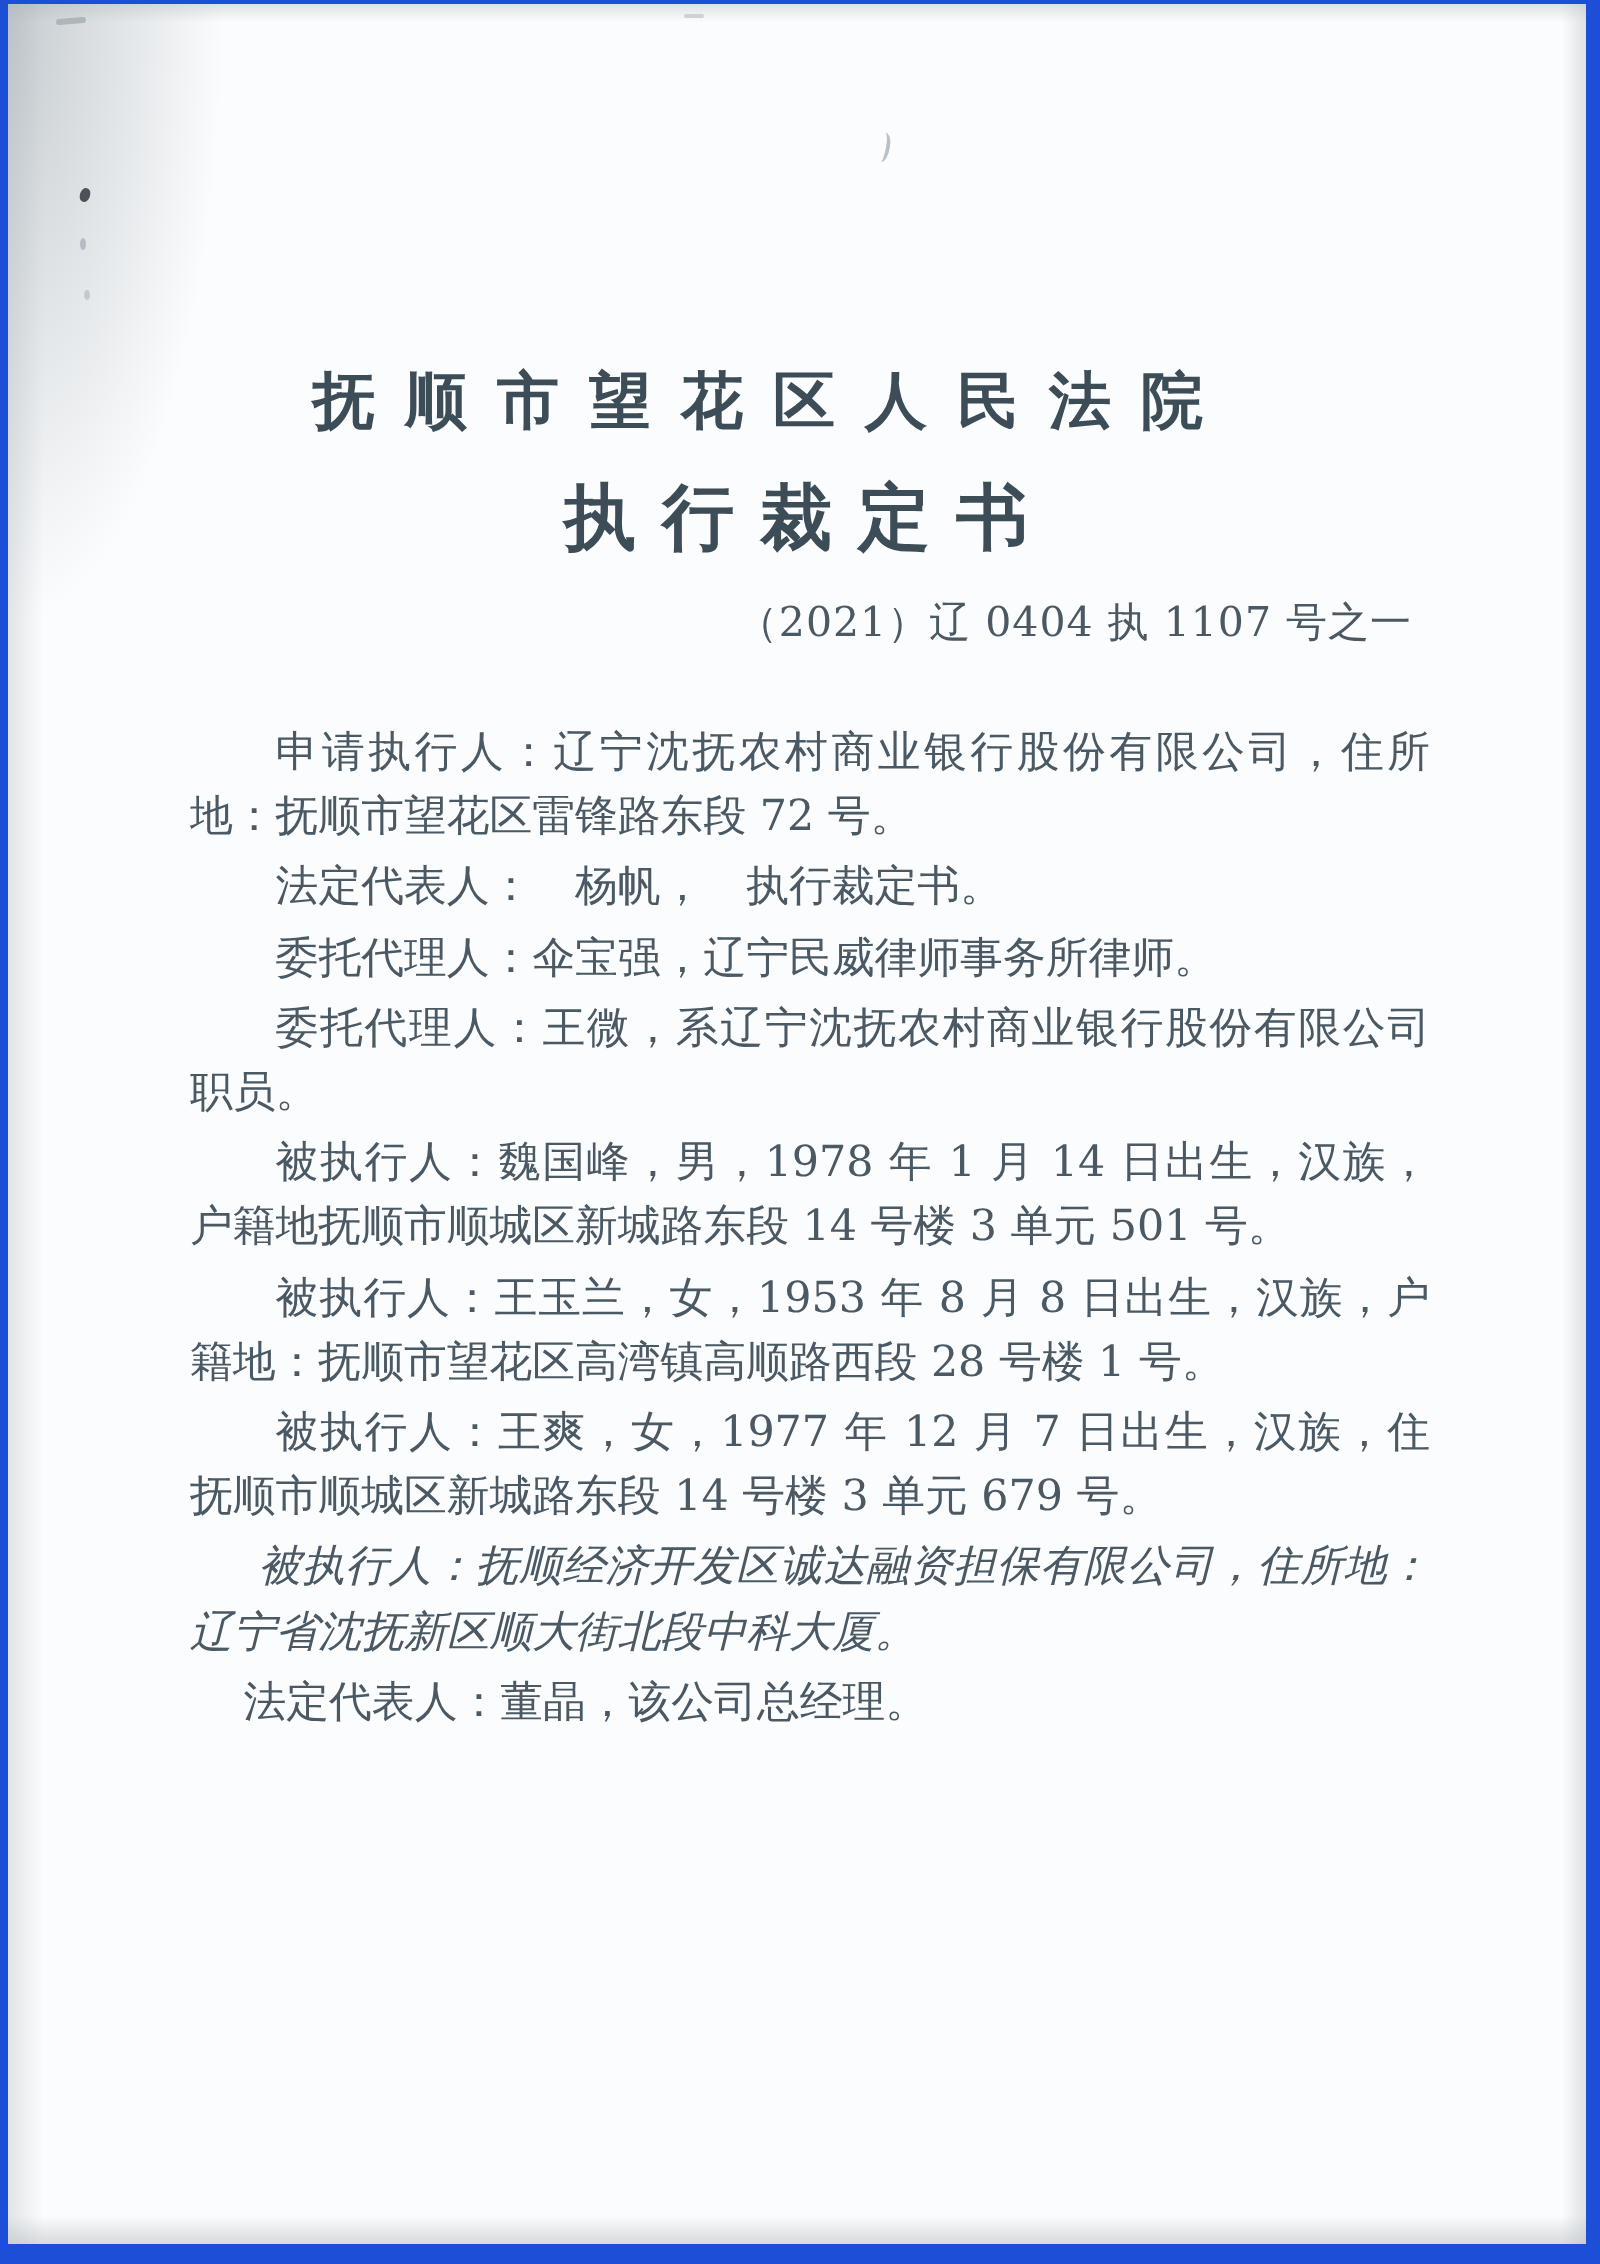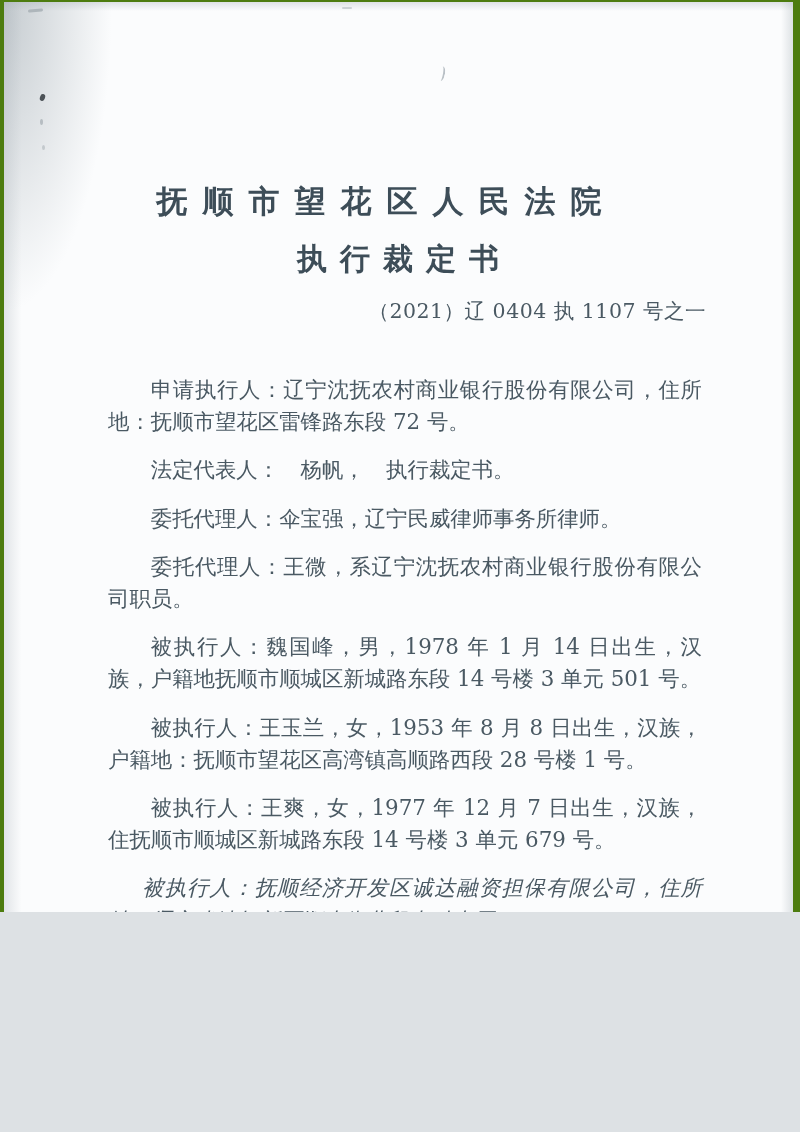--- a/index.html
+++ b/index.html
@@ -1,18 +1,18 @@
 <!DOCTYPE html>
 <html style="--ink: #4a5963; --title_ink: #3d4d58; --paper: #fbfcfd;"><head>
 <meta charset="utf-8">
 <style>
   html,body { margin:0; padding:0; background:#dde1e4; }
   .stage {
-    position:relative; width:800px; height:912px; overflow:hidden;
-    background:#4d7c0f;
+    position:relative; width:800px; height:1132px; overflow:hidden;
+    background:#1d4ed8;
     font-family:"DejaVu Serif","Liberation Serif",serif;
   }
   .page {
     position:absolute; left:4px; top:2px; width:789px; height:1120px;
     background:var(--paper,#fbfcfd);
   }
   
   .corner-tl { position:absolute; left:0; top:0; width:150px; height:430px; pointer-events:none;
     background:radial-gradient(ellipse 150px 430px at 0 0, rgba(138,150,158,.48), rgba(138,150,158,0) 72%); }
   .edge-top { position:absolute; left:0; top:0; right:0; height:9px; pointer-events:none;
@@ -40,34 +40,34 @@
   
   .doc { position:absolute; inset:0; color:var(--ink,#4a5963); }
   .title {
     position:absolute; top:180px; left:0; width:100%; text-align:center;
     font-size:31px; line-height:38px; font-weight:bold;
     letter-spacing:15px; transform:translateX(-12px);
     color:var(--title_ink,#3d4d58);
   }
   .subtitle {
     position:absolute; top:238px; left:0; width:100%; text-align:center;
-    font-size:30px; line-height:38px; font-weight:bold;
+    font-size:36px; line-height:38px; font-weight:bold;
     letter-spacing:13px; transform:translateX(6px);
     color:var(--title_ink,#3d4d58);
   }
   .case-no {
     position:absolute; top:296px; right:87px;
     font-size:20.5px; line-height:26px; letter-spacing:.5px;
   }
   .body-text {
     position:absolute; top:356px; left:88px; width:626px;
     font-size:21.4px; line-height:32.2px;
     text-align:justify;
   }
-  .body-text p { margin:16px; padding:0; }
+  .body-text p { margin:3px; padding:0; }
   .para { text-indent:2em; }
   .para.ind-small { text-indent:1.6em;font-style:italic; }
   .para.ind-xs { text-indent:1.25em; }
 </style>
 </head>
 <body>
 
 <div class="stage">
   <div class="page">
     <div class="corner-tl"></div>

